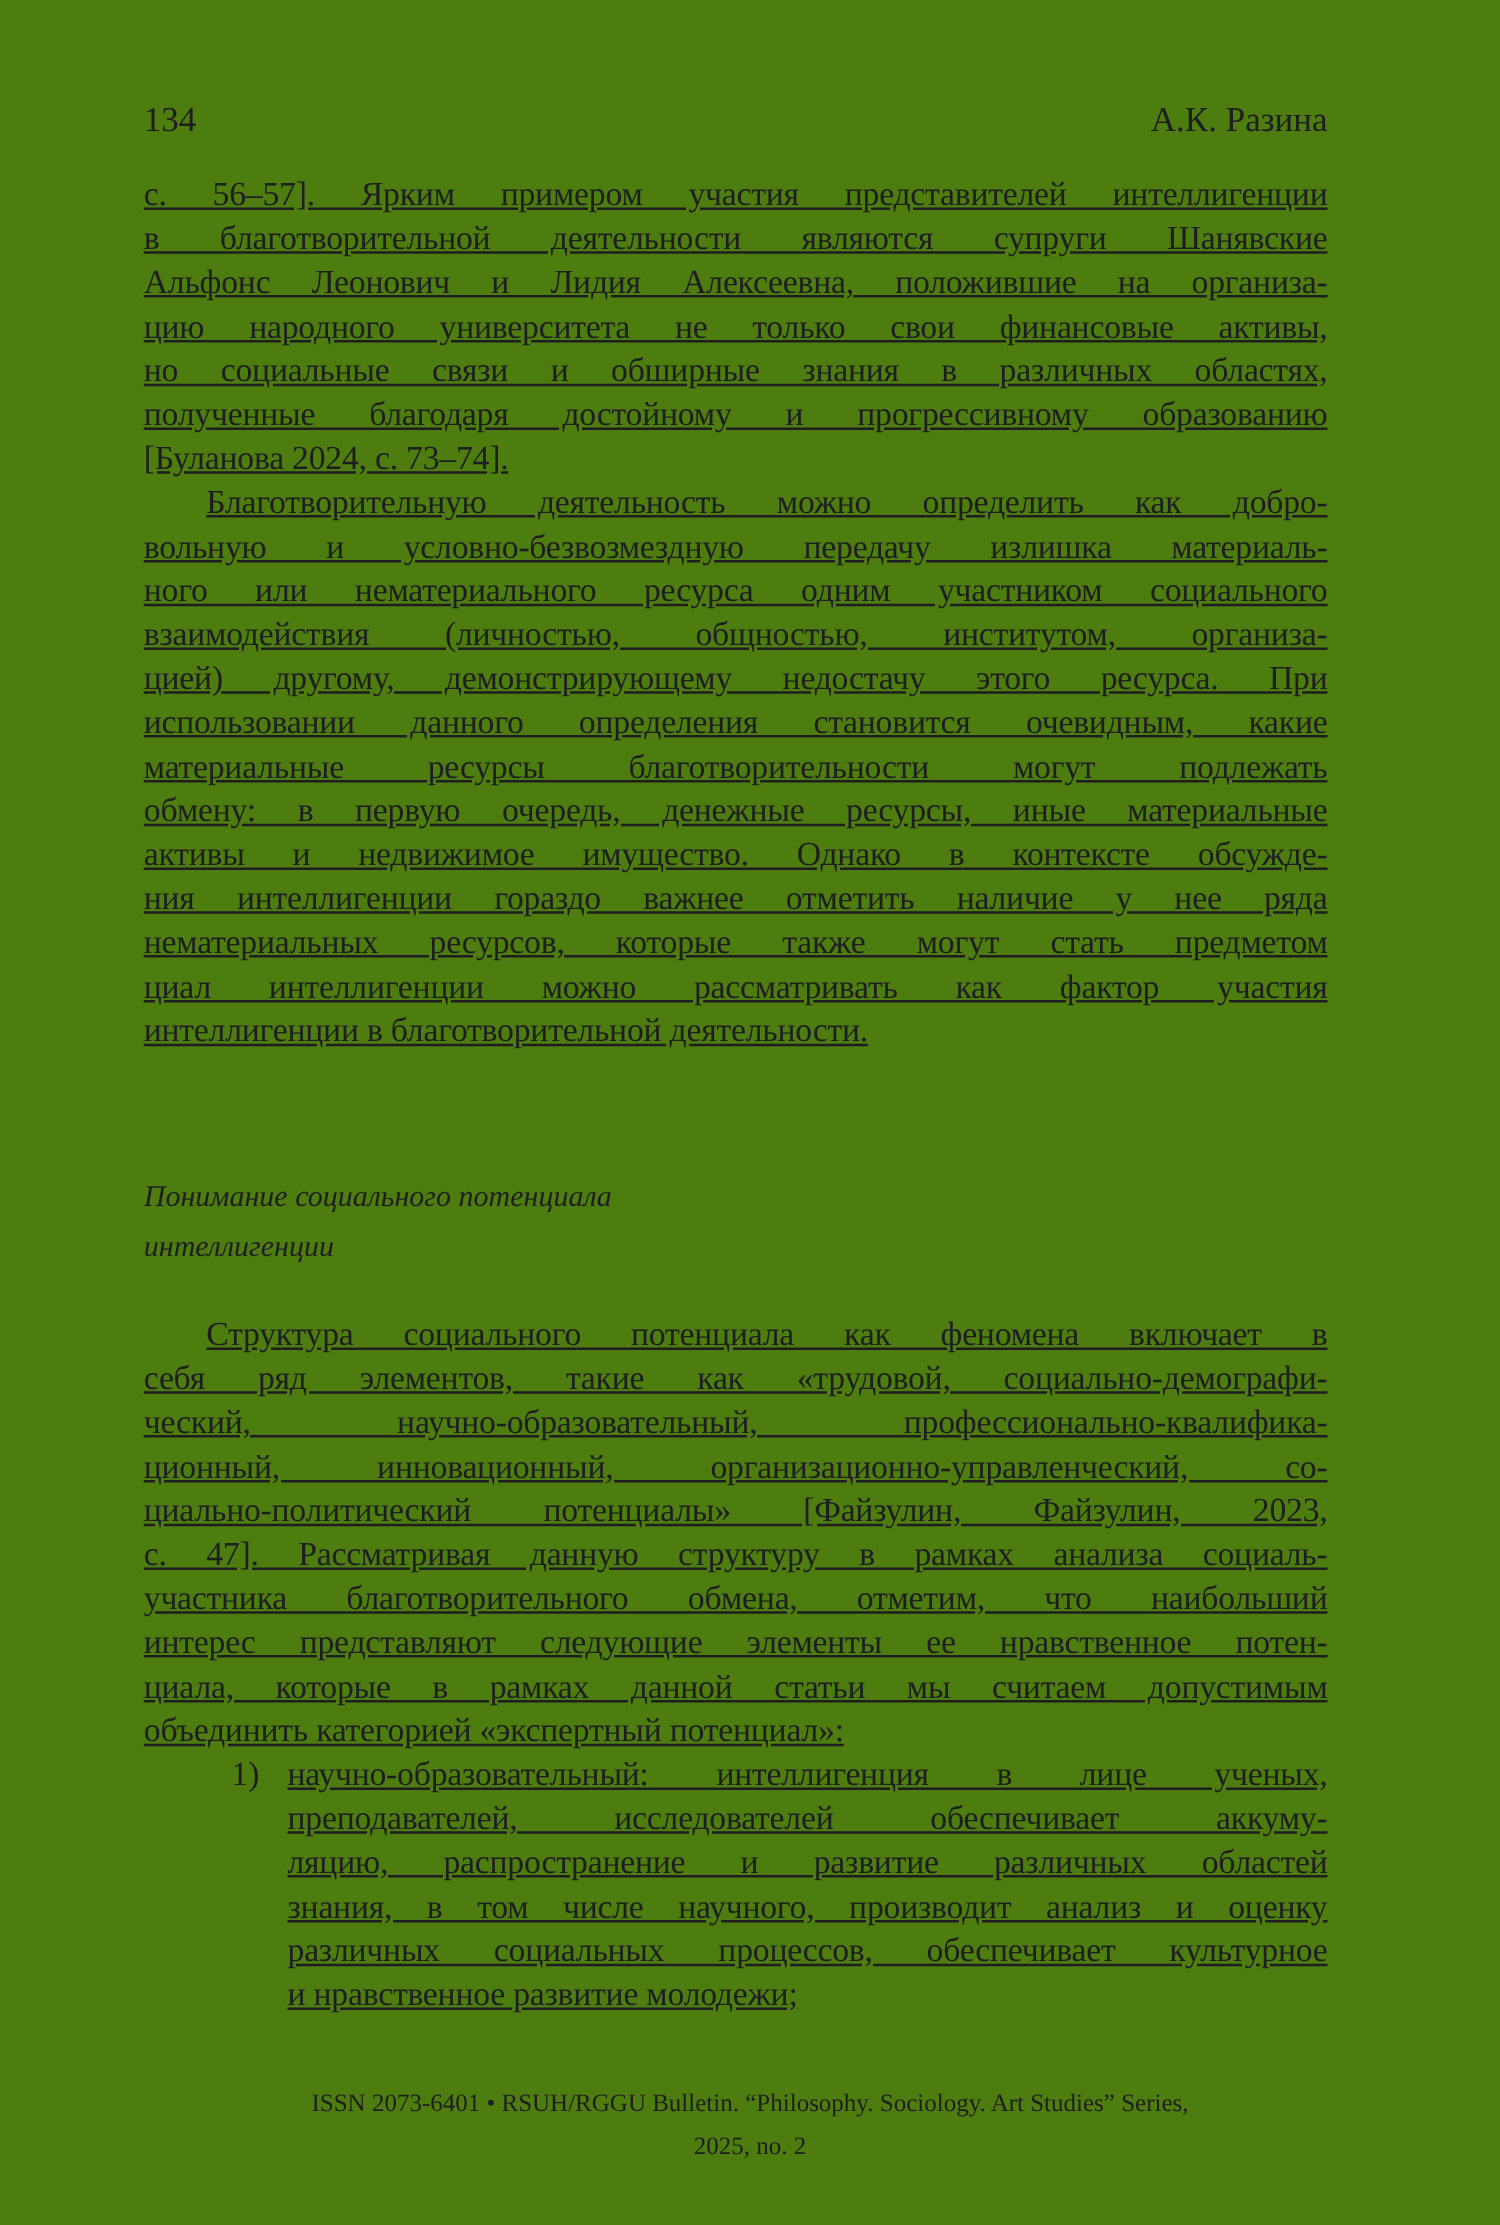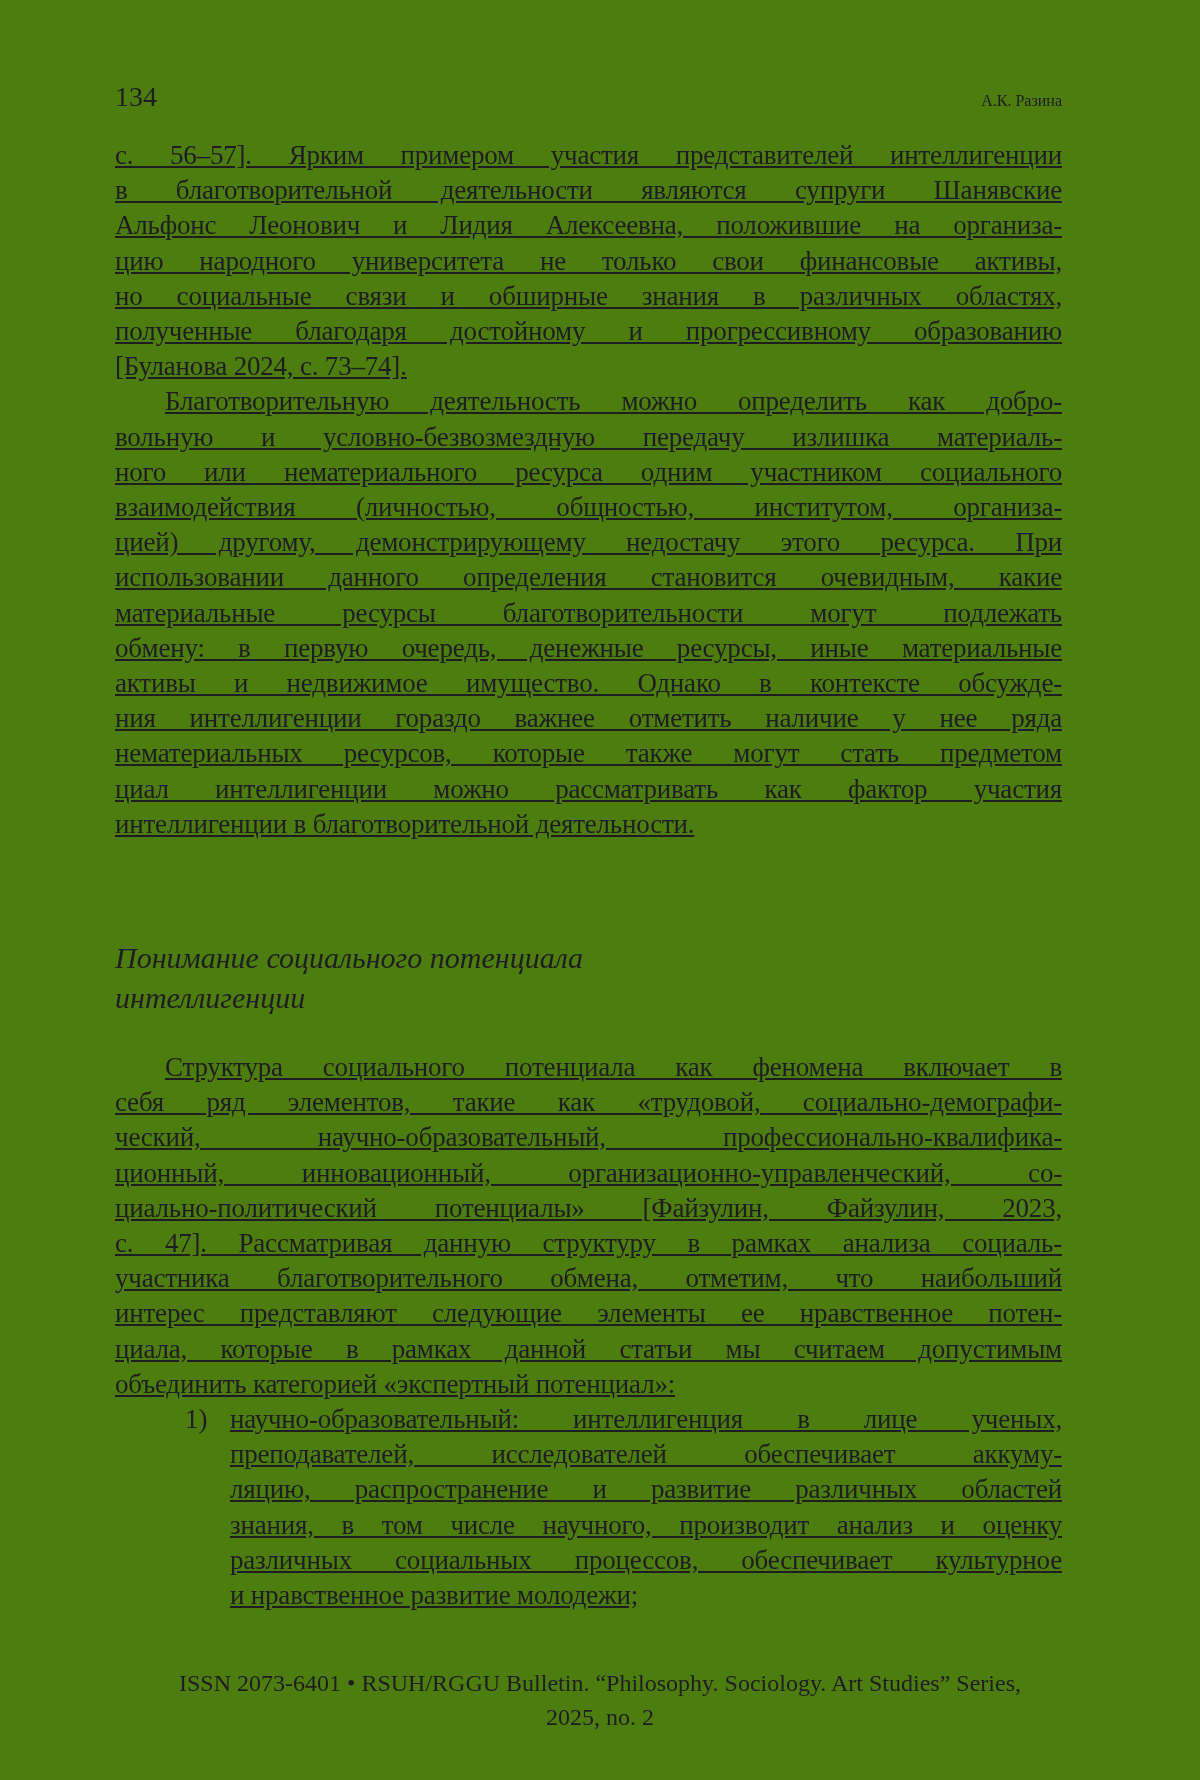--- a/index.html
+++ b/index.html
@@ -15,21 +15,21 @@
   .header {
     position: absolute;
     top: 82px;
     left: 115px;
     width: 947px;
     display: flex;
     justify-content: space-between;
     align-items: baseline;
   }
   .page-num { font-size: 28px; line-height: 30px; }
-  .running-head { font-size: 16px; line-height: 30px; }
+  .running-head { font-size: 28px; line-height: 30px; }
 
   .textblock {
     position: absolute;
     left: 115px;
     width: 947px;
   }
   .block-1 { top: 138px; }
   .block-3 { top: 1050px; }
 
   .line {
@@ -44,40 +44,40 @@
   }
   .line.end { text-align-last: left; -moz-text-align-last: left; }
   .line.ind { text-indent: 50px; }
 
   .heading {
     position: absolute;
     top: 938px;
     left: 115px;
     width: 947px;
     font-style: italic;
-    font-size: 30px;
+    font-size: 24px;
     line-height: 40px;
   }
 
   .list-item { position: relative; padding-left: 115px; }
   .list-marker {
     position: absolute;
     left: 70px;
     top: 0;
     font-size: 27px;
     line-height: 35.2px;
   }
 
   .footer {
     position: absolute;
     top: 1666px;
     left: 0;
     width: 1200px;
     text-align: center;
-    font-size: 24px;
+    font-size: 20px;
     line-height: 34px;
   }
 </style>
 </head>
 <body>
 
 <div class="page">
 
   <div class="header">
     <span class="page-num">134</span>

